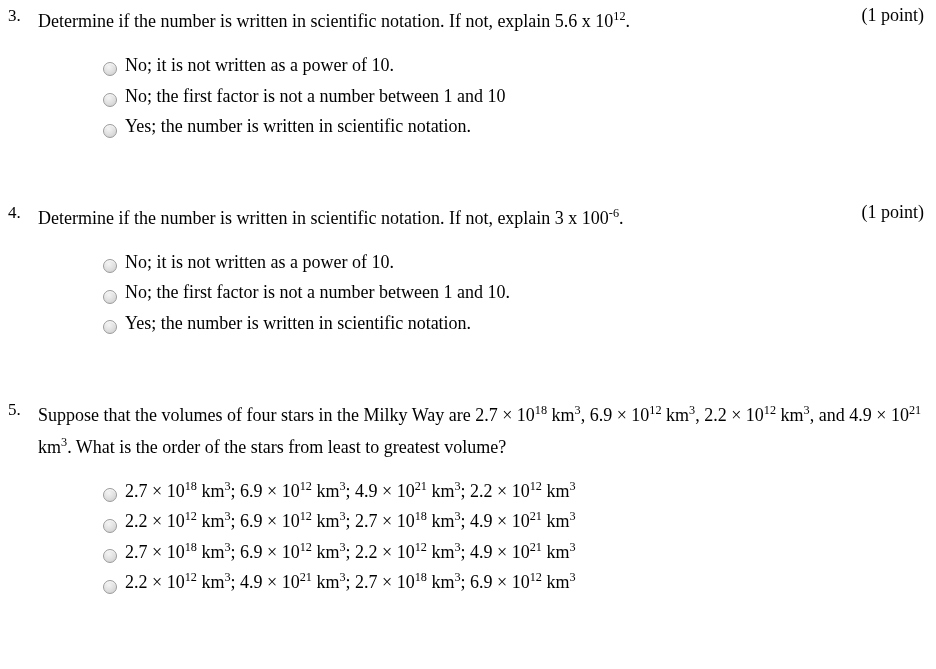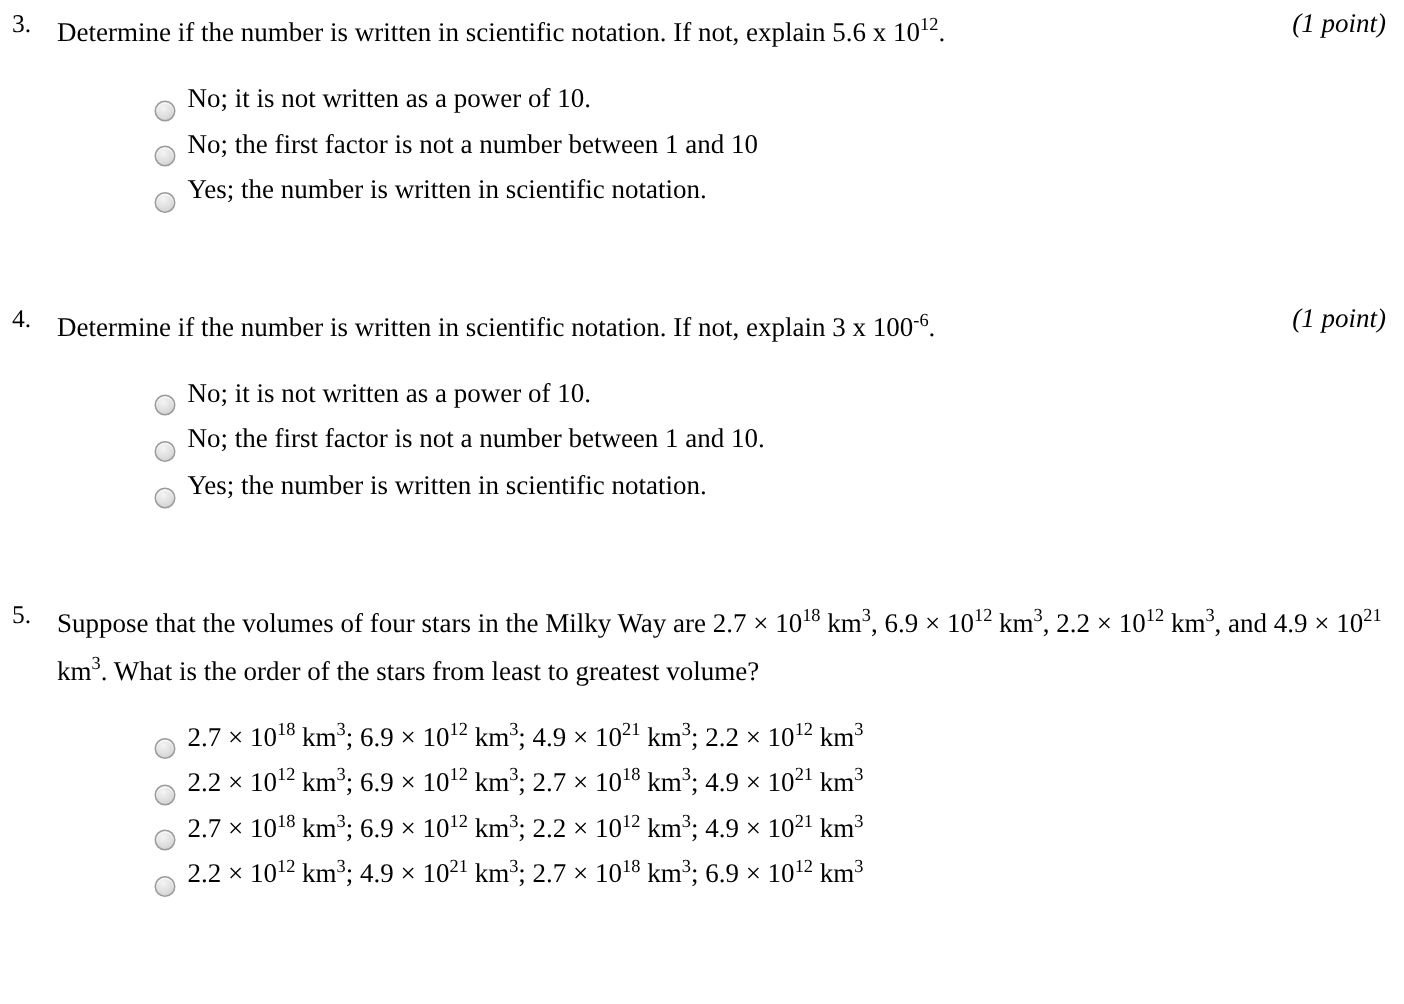--- a/index.html
+++ b/index.html
@@ -22,31 +22,30 @@
     width: 30px;
     font-size: 17px;
     padding-top: 1px;
   }
   .qbody { flex: 1 1 auto; min-width: 0; }
 
   .promptline { display: flex; align-items: flex-start; }
   .prompt { flex: 1 1 auto; line-height: 1.78; }
   .points {
     white-space: nowrap;
-    font-style: italic;
     margin-left: 10px;
     padding-right: 2px;
     font-size: 18px;
   }
   .points:empty { display: none; }
 
   .options { margin: 13px 0 0 65px; }
   .option {
     display: flex;
-    align-items: flex-end;
+    align-items: center;
     cursor: pointer;
     line-height: 1.7;
   }
   .optlabel { flex: 1 1 auto; }
 
   .radio {
     appearance: none;
     -webkit-appearance: none;
     flex: 0 0 14px;
     width: 14px;

